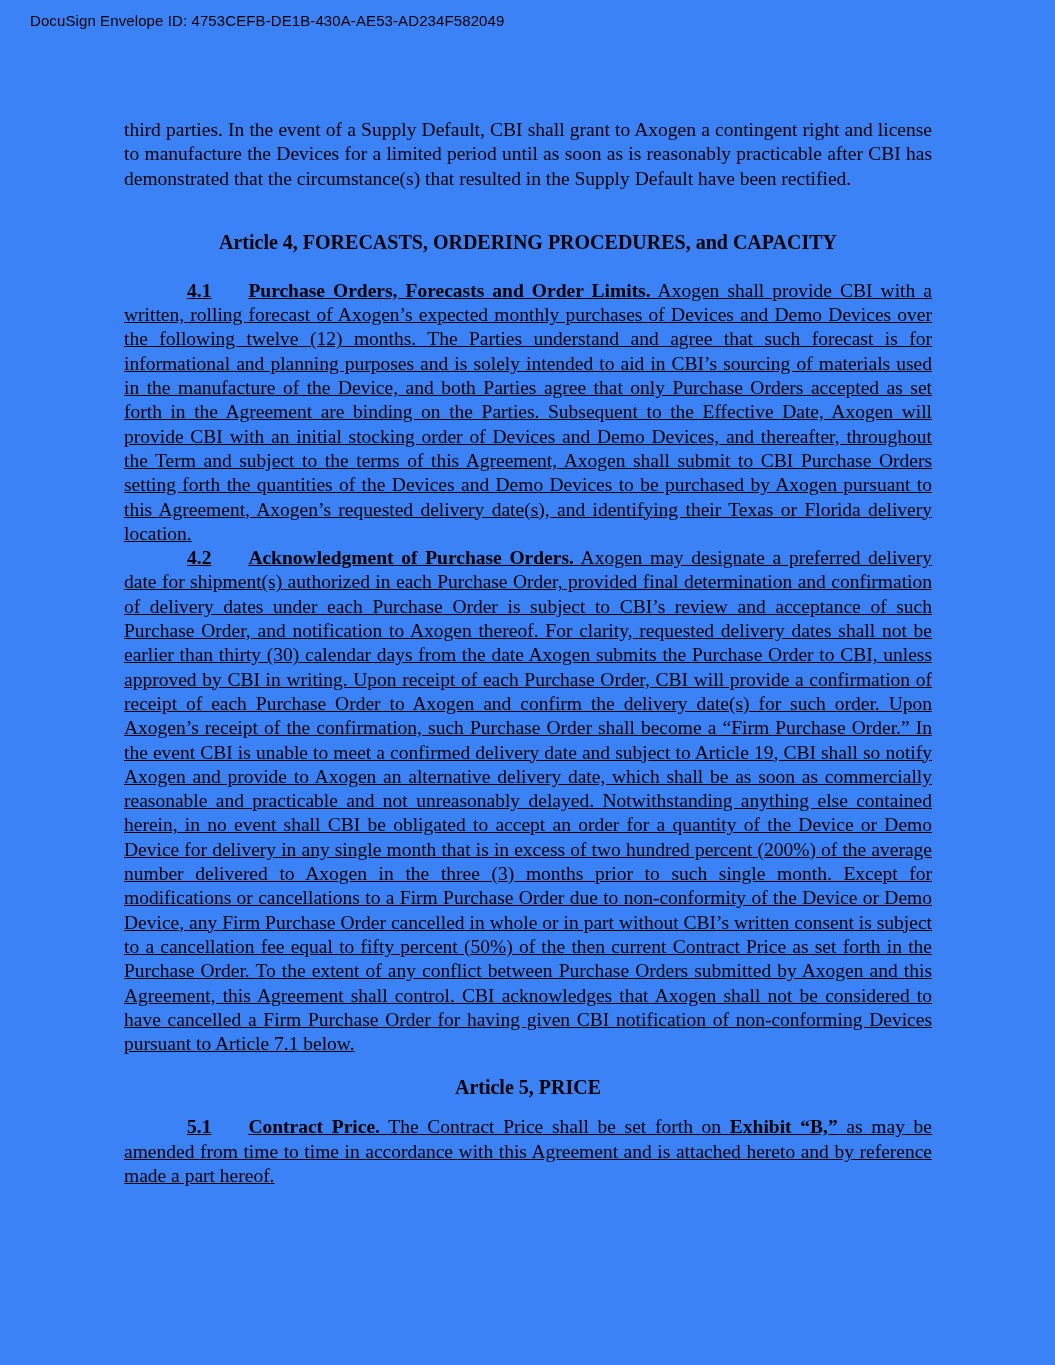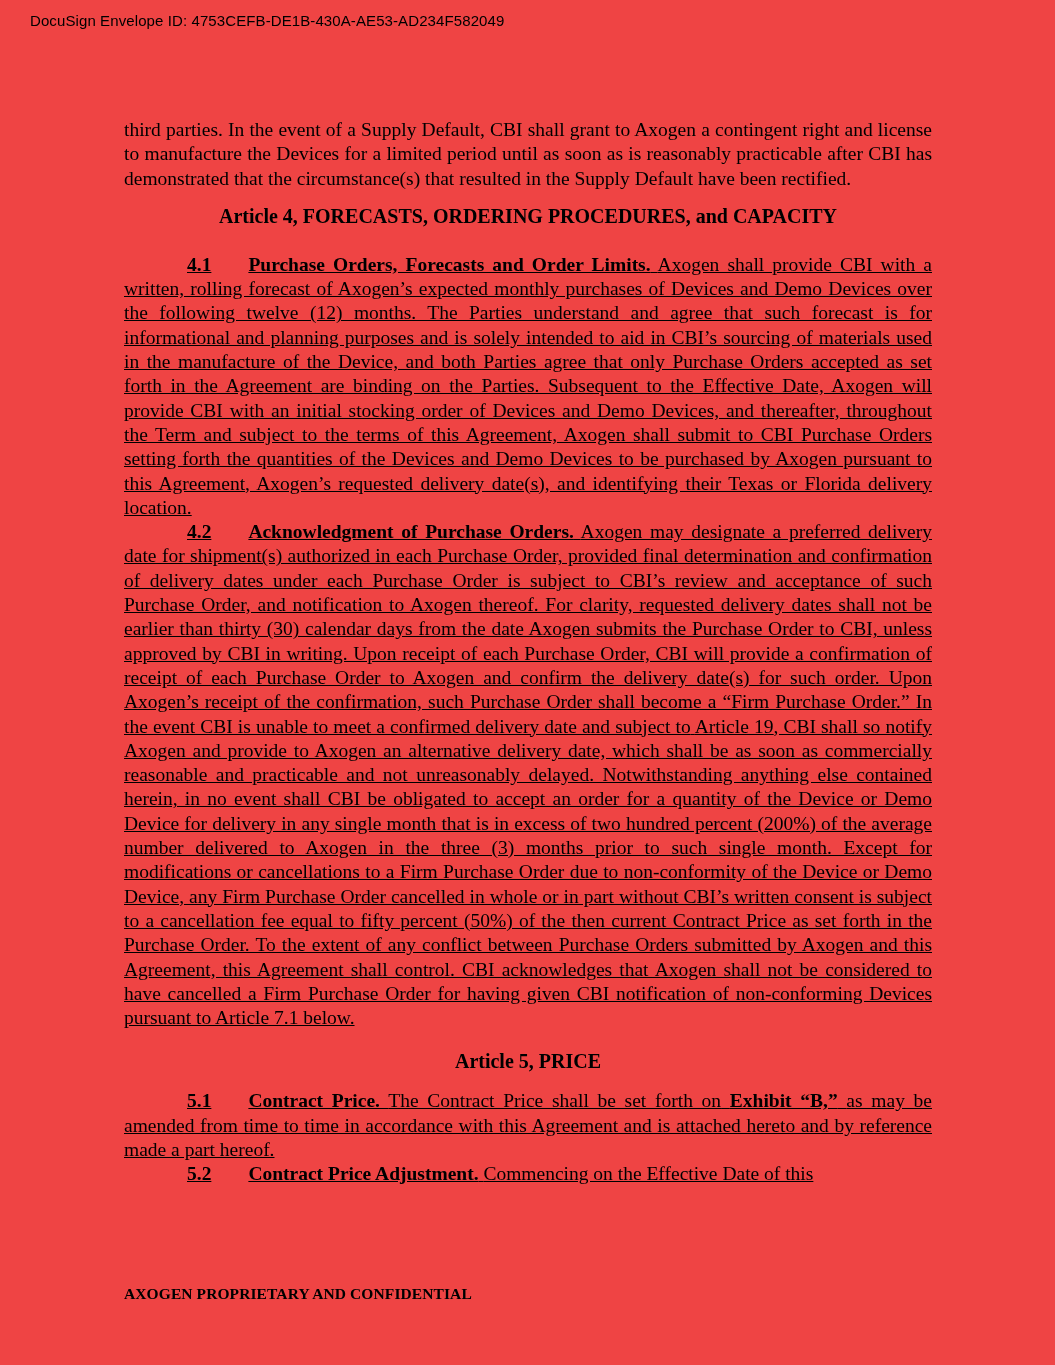--- a/index.html
+++ b/index.html
@@ -1,21 +1,21 @@
 <!DOCTYPE html>
 <html><head>
 <meta charset="utf-8">
 <style>
   * { margin: 0; padding: 0; box-sizing: border-box; }
   html, body { background: #ffffff; }
   .page {
     position: relative;
     width: 1055px;
     height: 1365px;
-    background: #ef4444;
+    background: #3b82f6;
     color: #000000;
     font-family: "Liberation Serif", serif;
     overflow: hidden;
   }
   .docusign {
     position: absolute;
     top: 12px;
     left: 30px;
     font-family: "Liberation Sans", sans-serif;
     font-size: 15px;
@@ -34,21 +34,21 @@
     text-align: justify;
   }
   .sec { text-indent: 63px; text-decoration: underline; }
   .tab { display: inline-block; width: 37px; }
   .b { font-weight: bold; }
   .u { text-decoration: underline; }
   .article-heading {
     font-size: 20px;
     font-weight: bold;
     text-align: center;
-    margin-top: 14px;
+    margin-top: 40px;
     margin-bottom: 25px;
   }
   .article-heading.second {
     margin-top: 20px;
     margin-bottom: 16px;
   }
   .page-number {
     font-size: 17px;
     font-weight: bold;
     text-align: center;
@@ -77,20 +77,18 @@
     <h2 class="article-heading">Article 4, FORECASTS, ORDERING PROCEDURES, and CAPACITY</h2>
 
     <p class="par sec"><span class="b">4.1</span><span class="tab"></span><span class="b">Purchase Orders, Forecasts and Order Limits.</span> <span>Axogen shall provide CBI with a written, rolling forecast of Axogen’s expected monthly purchases of Devices and Demo Devices over the following twelve (12) months.  The Parties understand and agree that such forecast is for informational and planning purposes and is solely intended to aid in CBI’s sourcing of materials used in the manufacture of the Device, and both Parties agree that only Purchase Orders accepted as set forth in the Agreement are binding on the Parties. Subsequent to the Effective Date, Axogen will provide CBI with an initial stocking order of Devices and Demo Devices, and thereafter, throughout the Term and subject to the terms of this Agreement, Axogen shall submit to CBI Purchase Orders setting forth the quantities of the Devices and Demo Devices to be purchased by Axogen pursuant to this Agreement, Axogen’s requested delivery date(s), and identifying their Texas or Florida delivery location.</span></p>
 
     <p class="par sec"><span class="b">4.2</span><span class="tab"></span><span class="b">Acknowledgment of Purchase Orders.</span>  <span>Axogen may designate a preferred delivery date for shipment(s) authorized in each Purchase Order, provided final determination and confirmation of delivery dates under each Purchase Order is subject to CBI’s review and acceptance of such Purchase Order, and notification to Axogen thereof.  For clarity, requested delivery dates shall not be earlier than thirty (30) calendar days from the date Axogen submits the Purchase Order to CBI, unless approved by CBI in writing. Upon receipt of each Purchase Order, CBI will provide a confirmation of receipt of each Purchase Order to Axogen and confirm the delivery date(s) for such order. Upon Axogen’s receipt of the confirmation, such Purchase Order shall become a “Firm Purchase Order.” In the event CBI is unable to meet a confirmed delivery date and subject to</span> <span class="u">Article 19</span><span>, CBI shall so notify Axogen and provide to Axogen an alternative delivery date, which shall be as soon as commercially reasonable and practicable and not unreasonably delayed. Notwithstanding anything else contained herein, in no event shall CBI be obligated to accept an order for a quantity of the Device or Demo Device for delivery in any single month that is in excess of two hundred percent (200%) of the average number delivered to Axogen in the three (3) months prior to such single month. Except for modifications or cancellations to a Firm Purchase Order due to non-conformity of the Device or Demo Device, any Firm Purchase Order cancelled in whole or in part without CBI’s written consent is subject to a cancellation fee equal to fifty percent (50%) of the then current Contract Price as set forth in the Purchase Order. To the extent of any conflict between Purchase Orders submitted by Axogen and this Agreement, this Agreement shall control.  CBI acknowledges that Axogen shall not be considered to have cancelled a Firm Purchase Order for having given CBI notification of non-conforming Devices pursuant to Article 7.1 below.</span></p>
 
     <h2 class="article-heading second">Article 5, PRICE</h2>
 
     <p class="par sec"><span class="b">5.1</span><span class="tab"></span><span class="b">Contract Price.</span>  <span>The Contract Price shall be set forth on</span> <span class="b">Exhibit “B,”</span> <span>as may be amended from time to time in accordance with this Agreement and is attached hereto and by reference made a part hereof.</span></p>
 
-    <p class="par sec"><span class="b">5.2</span><span class="tab"></span><span class="b">Contract Price Adjustment.</span>  <span>Commencing on the Effective Date of this</span></p>
 
 
   </div>
 
-  <div class="confidential">AXOGEN PROPRIETARY AND CONFIDENTIAL</div>
 
 </div>
 
 </body></html>

